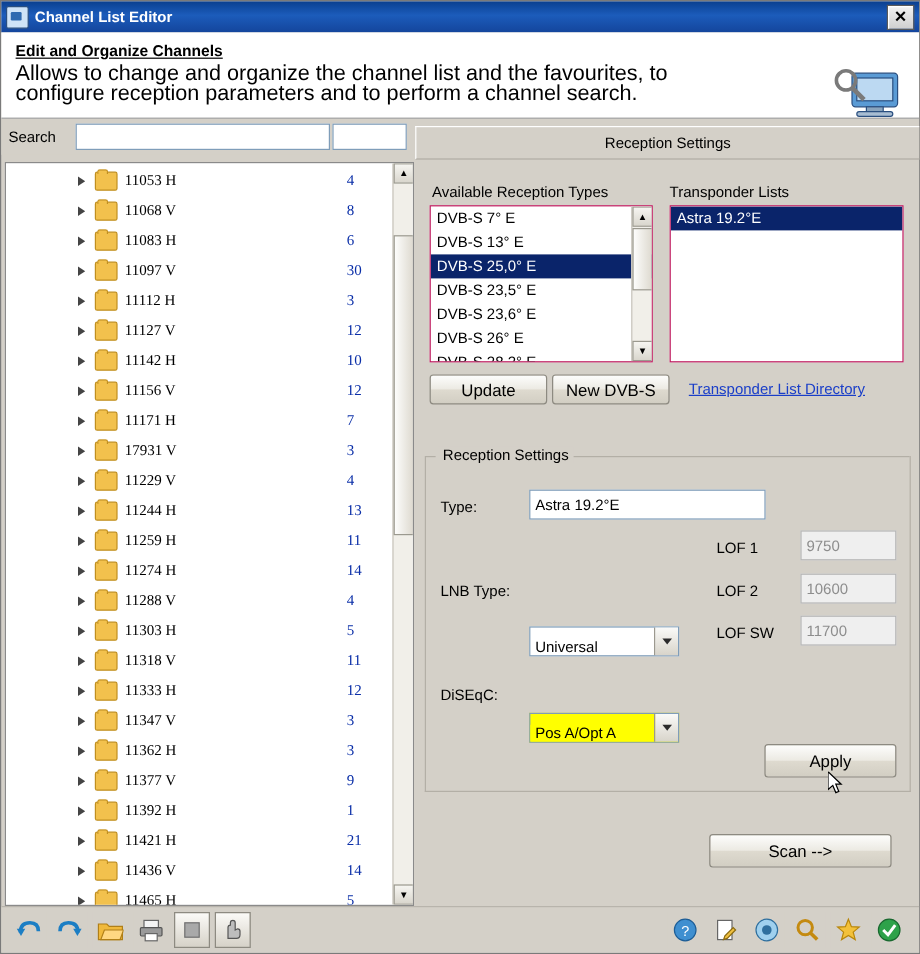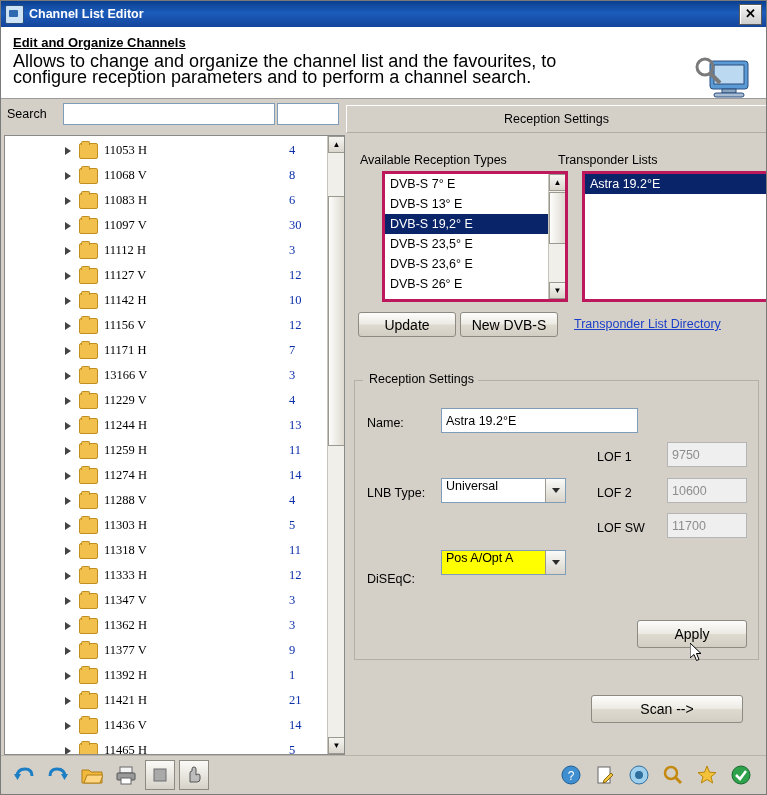--- a/index.html
+++ b/index.html
@@ -220,24 +220,23 @@
     left: 345px; top: 134px;
     width: 421px; height: 620px;
   }
   .grp-label {
     position: absolute;
     font-size: 12.5px;
   }
   .listbox {
     position: absolute;
     background: #fff;
-    border: 3px solid #be185d;
+    border: 1px solid #be185d;
     box-sizing: border-box;
     overflow: hidden;
-    margin-left: 24px;
   }
   .lb-item {
     height: 20px;
     line-height: 20px;
     padding-left: 5px;
     font-size: 12.5px;
     white-space: nowrap;
   }
   .lb-item.selected {
     background: #0a246a;
@@ -303,22 +302,23 @@
     color: #8d8d8d;
     border: 1px solid #b5b5b5;
   }
   .combo {
     position: absolute;
     background: #fff;
     border: 1px solid #7f9db9;
     box-sizing: border-box;
     font-size: 12.5px;
     display: flex;
-    align-items: flex-start;
+    align-items: flex-end;
     cursor: pointer;
+    margin-top: 44px;
   }
   .combo .cval { flex: 1; padding-left: 4px; white-space: nowrap;}
   .combo .carrow {
     width: 19px; height: 100%;
     background: linear-gradient(to bottom,#fafaf8,#d8d4ca);
     border-left: 1px solid #9c998f;
     display: flex; align-items: center; justify-content: center;
   }
   .combo .carrow i {
     width: 0; height: 0;
@@ -450,21 +450,21 @@
       </div>
       <div class="tree-row">
         <span class="expander"></span>
         <span class="folder"></span>
         <span class="tname">11171 H</span>
         <span class="tcount">7</span>
       </div>
       <div class="tree-row">
         <span class="expander"></span>
         <span class="folder"></span>
-        <span class="tname">13166 V</span>
+        <span class="tname">17931 V</span>
         <span class="tcount">3</span>
       </div>
       <div class="tree-row">
         <span class="expander"></span>
         <span class="folder"></span>
         <span class="tname">11229 V</span>
         <span class="tcount">4</span>
       </div>
       <div class="tree-row">
         <span class="expander"></span>
@@ -560,21 +560,21 @@
   </div>
 
   <div class="right">
 
     <div class="grp-label" style="left:14px; top:18px;">Available Reception Types</div>
     <div class="grp-label" style="left:212px; top:18px;">Transponder Lists</div>
 
     <div class="listbox" style="left:12px; top:36px; width:186px; height:131px;">
       <div class="lb-item">DVB-S 7° E</div>
       <div class="lb-item">DVB-S 13° E</div>
-      <div class="lb-item selected">DVB-S 19,2° E</div>
+      <div class="lb-item selected">DVB-S 25,0° E</div>
       <div class="lb-item">DVB-S 23,5° E</div>
       <div class="lb-item">DVB-S 23,6° E</div>
       <div class="lb-item">DVB-S 26° E</div>
       <div class="lb-item">DVB-S 28,2° E</div>
       <div class="lb-scroll">
         <div class="sb-btn">▲</div>
         <div class="sb-thumb" style="top:18px; height:52px;"></div>
         <div class="sb-btn bottom">▼</div>
       </div>
     </div>
@@ -585,21 +585,21 @@
 
     <button class="btn" style="position:absolute; left:12px; top:177px; width:98px; height:25px;">Update</button>
     <button class="btn" style="position:absolute; left:114px; top:177px; width:98px; height:25px;">New DVB-S</button>
     <a class="link" style="position:absolute; left:228px; top:182px;">Transponder List Directory</a>
 
     <div class="fieldset">
       <div class="topline-left"></div>
       <div class="topline-right"></div>
       <span class="legend">Reception Settings</span>
 
-      <span class="grp-label" style="left:12px; top:36px;">Name:</span>
+      <span class="grp-label" style="left:12px; top:36px;">Type:</span>
       <input class="txt" style="position: absolute; left: 86px; top: 28px; width: 197px; height: 25px;" type="text" value="Astra 19.2°E">
 
       <span class="grp-label" style="left:12px; top:106px;">LNB Type:</span>
       <div class="combo" style="left:86px; top:98px; width:125px; height:25px;">
         <span class="cval">Universal</span>
         <span class="carrow">
             <i></i>
           </span>
       </div>
 

